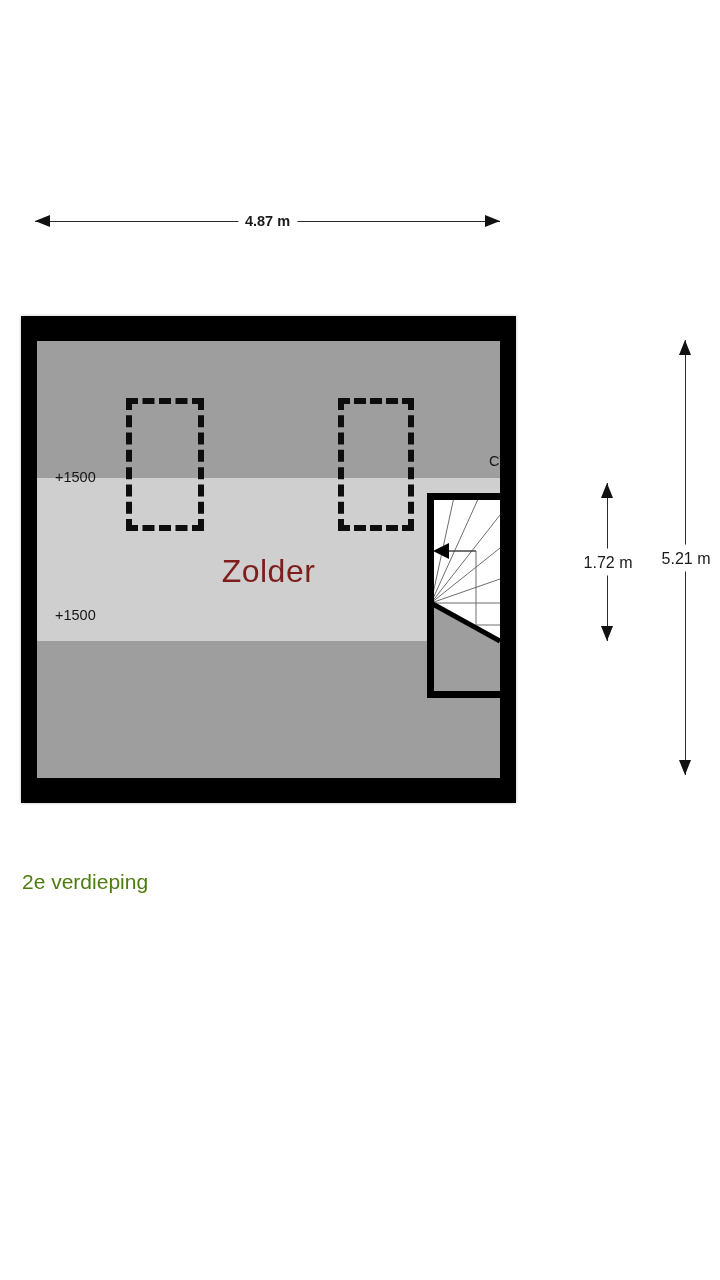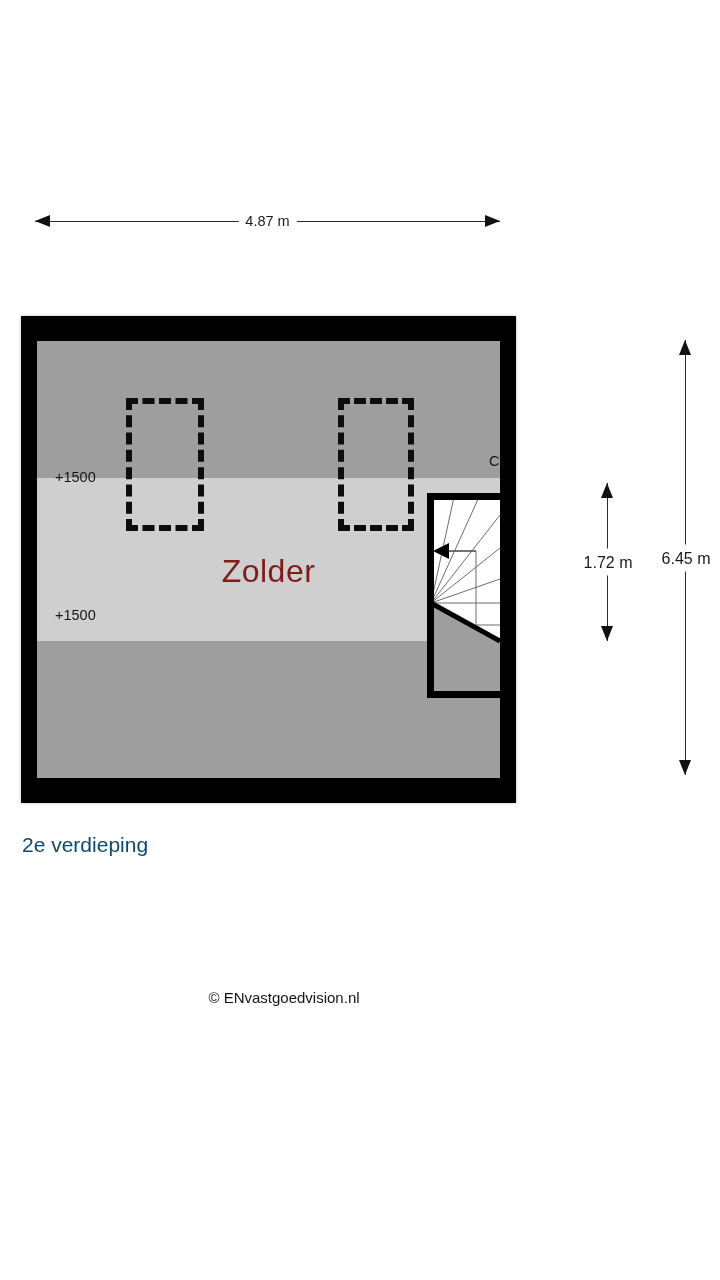--- a/index.html
+++ b/index.html
@@ -16,20 +16,21 @@
     overflow: hidden;
   }
 
   
   #top-dim {
     position: absolute;
     left: 35px;
     top: 212px;
     width: 465px;
     height: 20px;
+    font-weight: bold;
   }
   #top-dim .dimline {
     position: absolute;
     left: 0;
     top: 9px;
     width: 100%;
     height: 1px;
     background: #2b2b2b;
   }
   #top-dim .arrow-l,
@@ -202,23 +203,23 @@
     top: 0;
     width: 100%;
     height: 100%;
     overflow: visible;
   }
 
   
   #floor-caption {
     position: absolute;
     left: 22px;
-    top: 833px;
+    top: 870px;
     font-size: 21px;
-    color: #0c4a6e;
+    color: #4d7c0f;
   }
 
   
   #disclaimer {
     position: absolute;
     left: 0;
     top: 988px;
     width: 568px;
     text-align: center;
     font-size: 15px;
@@ -241,21 +242,21 @@
   <div class="dimline"></div>
   <div class="arrow-t"></div>
   <div class="arrow-b"></div>
   <div class="dimlabel">1.72 m</div>
 </div>
 
 <div class="vdim" id="vdim-outer">
   <div class="dimline"></div>
   <div class="arrow-t"></div>
   <div class="arrow-b"></div>
-  <div class="dimlabel">6.45 m</div>
+  <div class="dimlabel">5.21 m</div>
 </div>
 
 <div id="floorplan">
   <div id="interior">
 
     <div id="band-light"></div>
 
     <div class="dashed-box" id="dashed-box-left"></div>
     <div class="dashed-box" id="dashed-box-right"></div>
 
@@ -297,14 +298,13 @@
       </svg>
       <div id="stair-shaft"></div>
     </div>
 
   </div>
 </div>
 
 <div id="floor-caption">2e verdieping</div>
 
 <div id="disclaimer">
-  <div>© ENvastgoedvision.nl</div>
 </div>
 
 </body></html>

